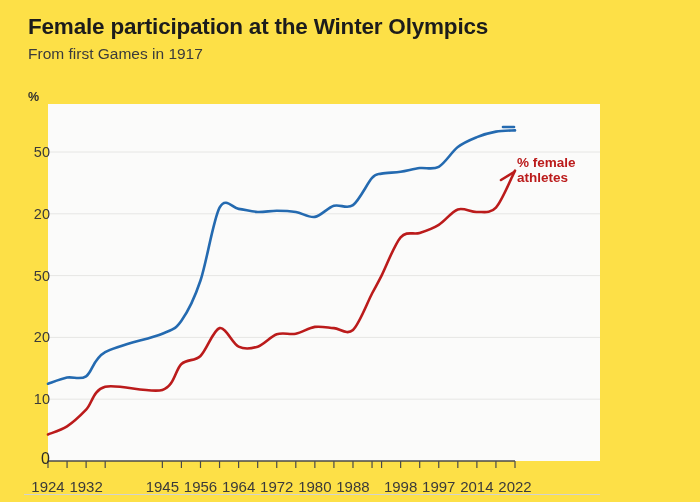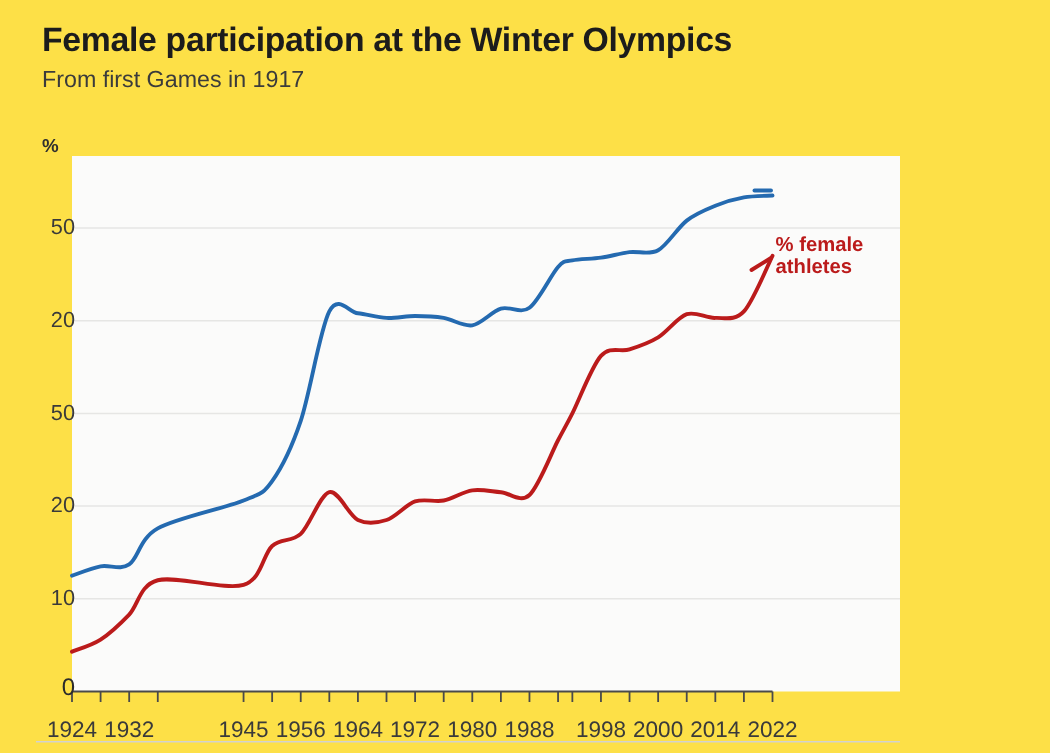--- a/index.html
+++ b/index.html
@@ -161,21 +161,21 @@
   <div id="xtick-layer">
       <div class="xtick" style="left: 48px;">1924</div>
       <div class="xtick" style="left: 86.1224px;">1932</div>
       <div class="xtick" style="left: 162.367px;">1945</div>
       <div class="xtick" style="left: 200.49px;">1956</div>
       <div class="xtick" style="left: 238.612px;">1964</div>
       <div class="xtick" style="left: 276.735px;">1972</div>
       <div class="xtick" style="left: 314.857px; text-align: right;">1980</div>
       <div class="xtick" style="left: 352.98px; text-align: right;">1988</div>
       <div class="xtick" style="left: 400.633px;">1998</div>
-      <div class="xtick" style="left: 438.755px;">2000</div>
+      <div class="xtick" style="left: 438.755px;">1997</div>
       <div class="xtick" style="left: 476.878px;">2014</div>
       <div class="xtick" style="left: 515px;">2022</div>
     </div>
 
 
   <div class="legend-red">
     <div>% female</div>
     <div>athletes</div>
   </div>
 

